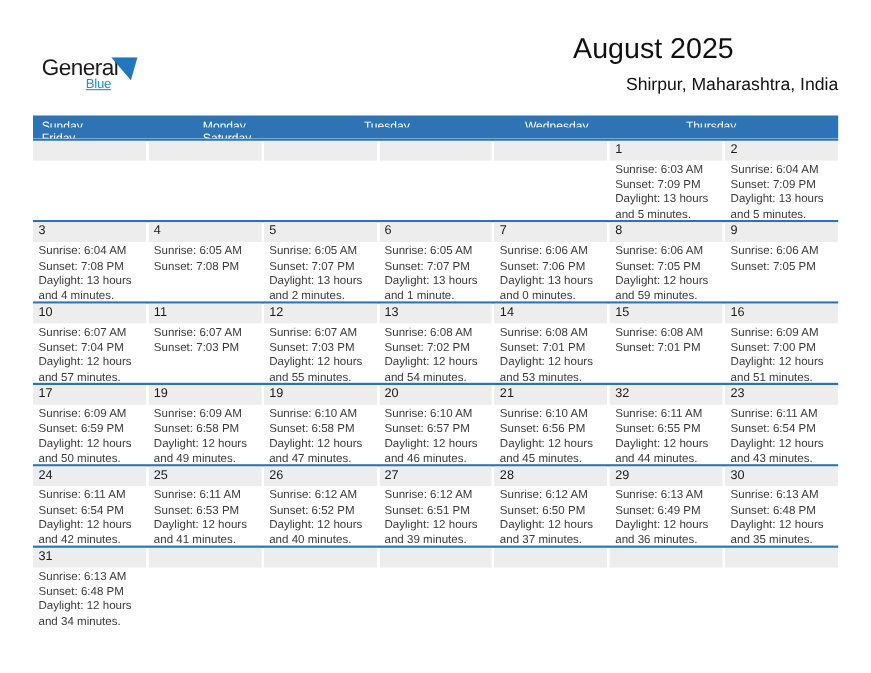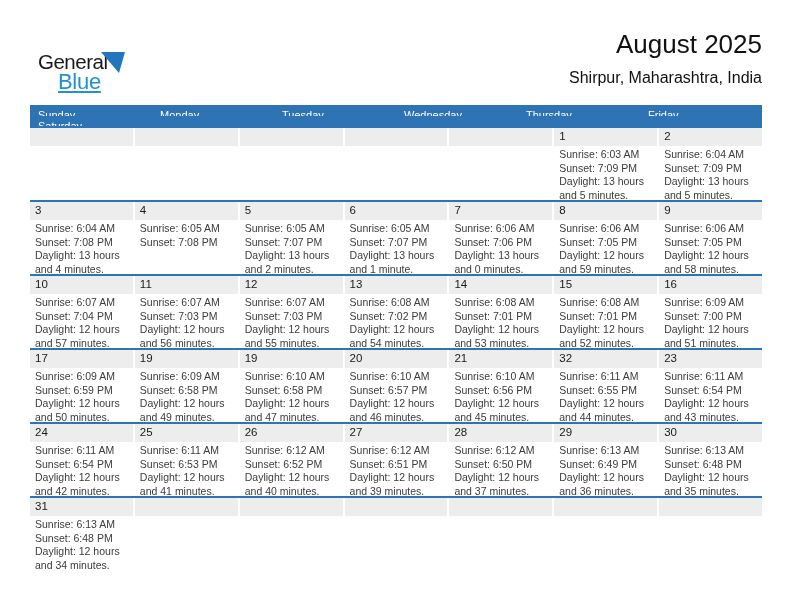--- a/index.html
+++ b/index.html
@@ -10,29 +10,29 @@
     --logo-triangle:#2176bc;
   }
   *{box-sizing:border-box;margin:0;padding:0;}
   html,body{width:792px;height:612px;background:#fff;overflow:hidden;}
   body{font-family:"Liberation Sans", sans-serif;position:relative;color:#222;}
 
   
   .logo{position:absolute;left:38px;top:50px;width:120px;height:44px;}
   .logo .general{font-size:20.5px;letter-spacing:-0.5px;color:#1a1a1a;position:absolute;left:0;top:0;}
   .logo .triangle{position:absolute;left:63px;top:2px;}
-  .logo .blue{font-size:22px;letter-spacing:-0.3px;color:var(--logo-blue);position:absolute;left:20px;top:19px;text-decoration:underline;}
-
-  .title-block{position:absolute;right:30px;top:30px;text-align:right;}
+  .logo .blue{font-size:12px;letter-spacing:-0.3px;color:var(--logo-blue);position:absolute;left:40px;top:19px;text-decoration:underline;}
+
+  .title-block{position:absolute;right:30px;top:30px;}
   .page-title{font-size:26px;font-weight:normal;color:#111;line-height:1.15;}
-  .page-subtitle{font-size:16px;color:#111;margin-top:9px;}
+  .page-subtitle{font-size:16px;color:#111;margin-top:9px;margin-left:48px;}
 
   
   .calendar{position:absolute;left:30px;top:105px;width:732px;}
-  .dow-row{display:grid;grid-template-columns:repeat(6,1fr);background:var(--header-blue);height:21px;}
+  .dow-row{display:grid;grid-template-columns:repeat(5,1fr);background:var(--header-blue);height:21px;}
   .dow-cell{color:#fff;font-size:11px;line-height:21px;padding-left:8px;overflow:hidden;white-space:nowrap;}
 
   .week-row{display:grid;grid-template-columns:repeat(7,1fr);column-gap:2px;border-top:2px solid var(--line-blue);height:74px;background:#fff;}
   .day-cell{overflow:hidden;}
   .num-strip{background:var(--strip-gray);height:18px;font-size:11.5px;line-height:17px;padding-left:5px;color:#1a1a1a;}
   .day-info{padding:2px 2px 16px 5px;font-size:10.5px;line-height:13.5px;color:#3b3b3b;}
 </style>
 </head>
 <body>
 
@@ -139,39 +139,37 @@
             <div>Sunrise: 6:06 AM</div>
             <div>Sunset: 7:05 PM</div>
             <div>Daylight: 12 hours and 59 minutes.</div>
           </div>
         </div>
         <div class="day-cell">
           <div class="num-strip">9</div>
           <div class="day-info">
             <div>Sunrise: 6:06 AM</div>
             <div>Sunset: 7:05 PM</div>
-            <div>Daylight: 12 hours and 58 minutes.</div>
           </div>
         </div>
       </div>
       <div class="week-row">
         <div class="day-cell">
           <div class="num-strip">10</div>
           <div class="day-info">
             <div>Sunrise: 6:07 AM</div>
             <div>Sunset: 7:04 PM</div>
             <div>Daylight: 12 hours and 57 minutes.</div>
           </div>
         </div>
         <div class="day-cell">
           <div class="num-strip">11</div>
           <div class="day-info">
             <div>Sunrise: 6:07 AM</div>
             <div>Sunset: 7:03 PM</div>
-            <div>Daylight: 12 hours and 56 minutes.</div>
           </div>
         </div>
         <div class="day-cell">
           <div class="num-strip">12</div>
           <div class="day-info">
             <div>Sunrise: 6:07 AM</div>
             <div>Sunset: 7:03 PM</div>
             <div>Daylight: 12 hours and 55 minutes.</div>
           </div>
         </div>
@@ -189,21 +187,20 @@
             <div>Sunrise: 6:08 AM</div>
             <div>Sunset: 7:01 PM</div>
             <div>Daylight: 12 hours and 53 minutes.</div>
           </div>
         </div>
         <div class="day-cell">
           <div class="num-strip">15</div>
           <div class="day-info">
             <div>Sunrise: 6:08 AM</div>
             <div>Sunset: 7:01 PM</div>
-            <div>Daylight: 12 hours and 52 minutes.</div>
           </div>
         </div>
         <div class="day-cell">
           <div class="num-strip">16</div>
           <div class="day-info">
             <div>Sunrise: 6:09 AM</div>
             <div>Sunset: 7:00 PM</div>
             <div>Daylight: 12 hours and 51 minutes.</div>
           </div>
         </div>

